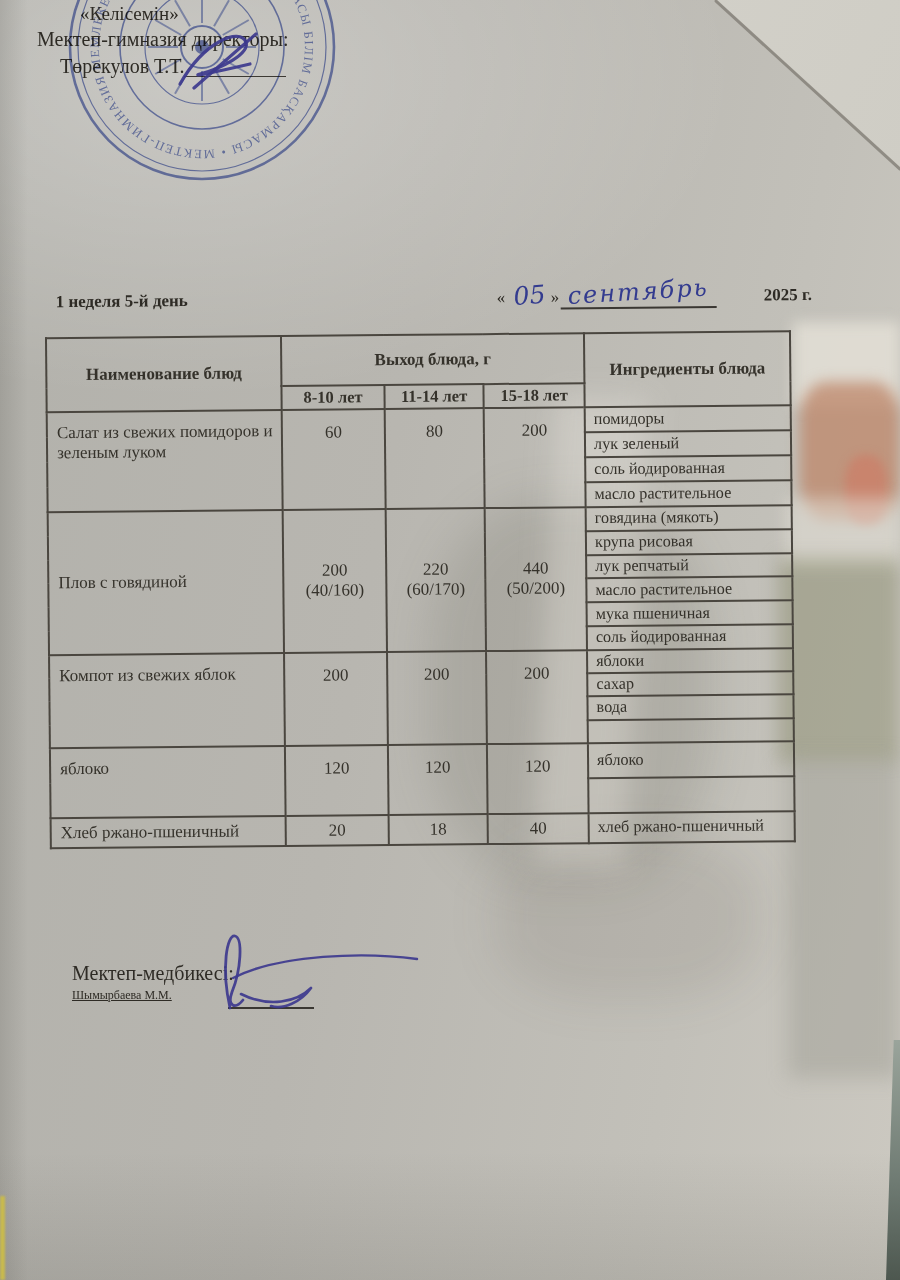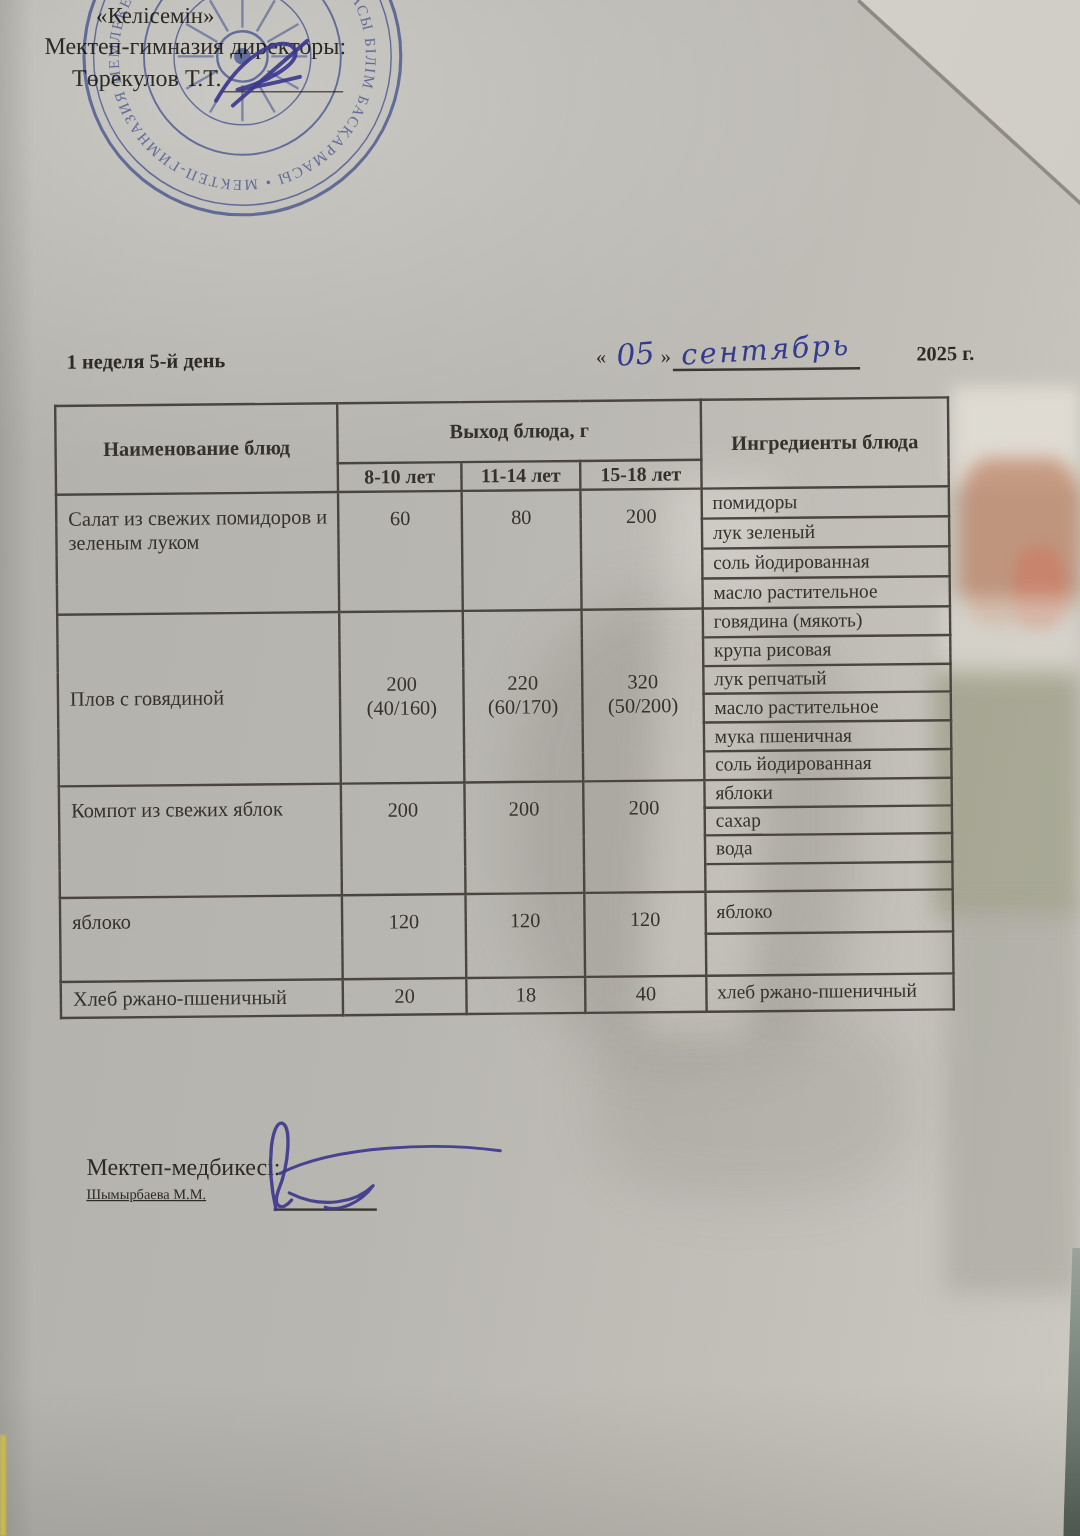--- a/index.html
+++ b/index.html
@@ -208,21 +208,21 @@
           <td class="name vmid" rowspan="6">Плов с говядиной</td>
           <td class="val vmid" rowspan="6">
             <div>200</div>
             <div class="portion">(40/160)</div>
           </td>
           <td class="val vmid" rowspan="6">
             <div>220</div>
             <div class="portion">(60/170)</div>
           </td>
           <td class="val vmid" rowspan="6">
-            <div>320</div>
+            <div>440</div>
             <div class="portion">(50/200)</div>
           </td>
           <td class="ing">говядина (мякоть)</td>
         </tr>
         <tr class="h-plov">
             <td class="ing">крупа рисовая</td>
           </tr>
         <tr class="h-plov">
             <td class="ing">лук репчатый</td>
           </tr>

